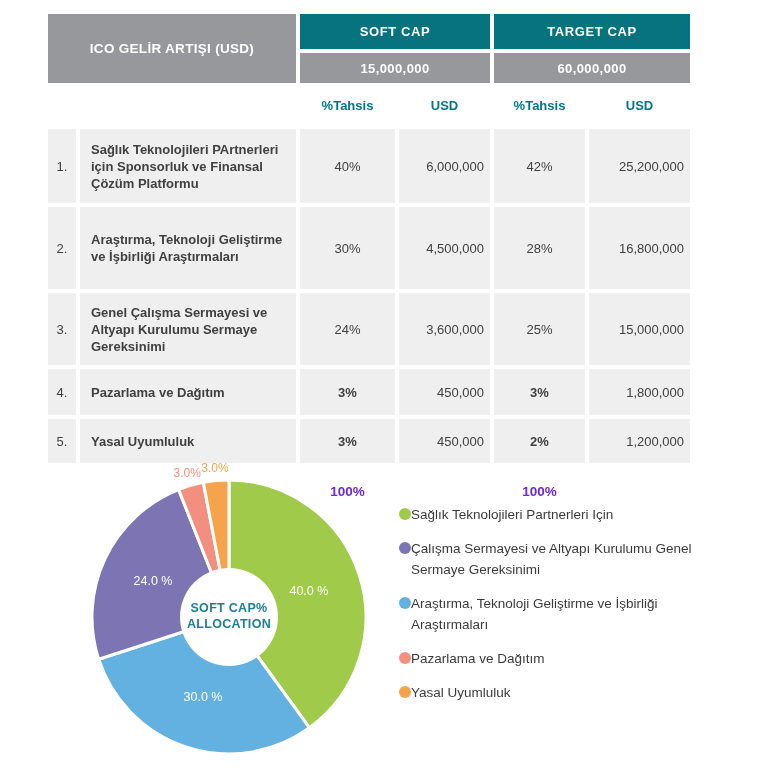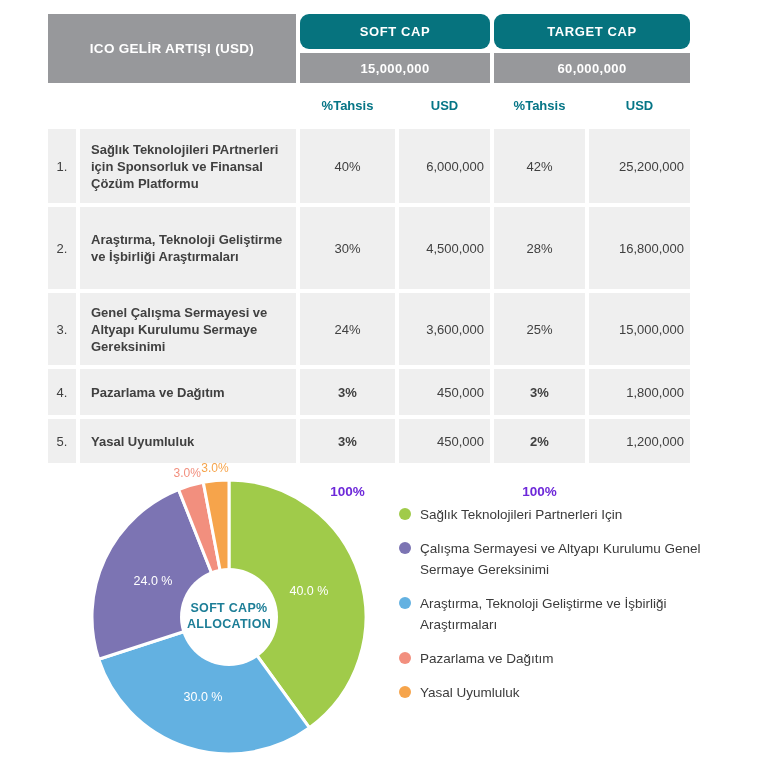--- a/index.html
+++ b/index.html
@@ -5,21 +5,21 @@
   html,body{margin:0;padding:0;background:#fff;}
   .page{position:relative;width:764px;height:768px;background:#fff;overflow:hidden;
         font-family:"Liberation Sans",sans-serif;color:#404040;}
 
   
   .cap-table{position:absolute;left:48px;top:14px;width:642px;}
   .hdr-grid{display:grid;grid-template-columns:248px 190px 196px;grid-template-rows:35px 30px;gap:4px;}
   .hdr-title{grid-column:1;grid-row:1/3;background:#97989b;color:#fff;font-weight:700;font-size:13.5px;
              letter-spacing:.3px;display:flex;align-items:center;justify-content:center;text-align:center;}
   .hdr-teal{background:#06737e;color:#fff;font-weight:700;font-size:13px;letter-spacing:.6px;
-            display:flex;align-items:center;justify-content:center;border-radius:9px;}
+            display:flex;align-items:center;justify-content:center;}
   .hdr-teal.soft{grid-column:2;grid-row:1;} .hdr-teal.target{grid-column:3;grid-row:1;text-align:right;}
   .hdr-val{background:#97989b;color:#fff;font-weight:700;font-size:13px;letter-spacing:.4px;
            display:flex;align-items:center;justify-content:center;}
   .hdr-val.soft{grid-column:2;grid-row:2;} .hdr-val.target{grid-column:3;grid-row:2;}
 
   .cols{display:grid;grid-template-columns:28px 216px 95px 91px 91px 101px;column-gap:4px;}
   .colhdr-grid{margin-top:13px;height:18px;}
   .colhdr{color:#057586;font-weight:700;font-size:13px;display:flex;align-items:center;justify-content:center;}
 
   .rows{margin-top:15px;display:flex;flex-direction:column;gap:4px;}
@@ -36,21 +36,21 @@
   .totals-grid{margin-top:19px;height:18px;}
   .total-cell{color:#6d28d9;font-weight:700;font-size:13.5px;display:flex;align-items:center;justify-content:center;}
 
   
   .donut-svg{position:absolute;left:57px;top:454px;width:344px;height:314px;}
   .slice-label-in{font-family:"Liberation Sans",sans-serif;font-size:12.5px;}
   .slice-label-out{font-family:"Liberation Sans",sans-serif;font-size:12px;}
   .center-label{font-family:"Liberation Sans",sans-serif;font-size:12.5px;font-weight:700;letter-spacing:.3px;}
 
   .legend{position:absolute;left:399px;top:504px;width:312px;display:flex;flex-direction:column;gap:13px;}
-  .legend-item{display:flex;gap:9px;}
+  .legend-item{display:flex;}
   .legend-dot{width:12px;height:12px;border-radius:50%;flex:0 0 12px;margin-top:4px;}
   .legend-text{font-size:13.5px;line-height:21px;color:#3b3b3b;}
   .legend-text span{display:block;}
 </style>
 </head>
 <body>
 
 <div class="page">
 
   <div class="cap-table">

